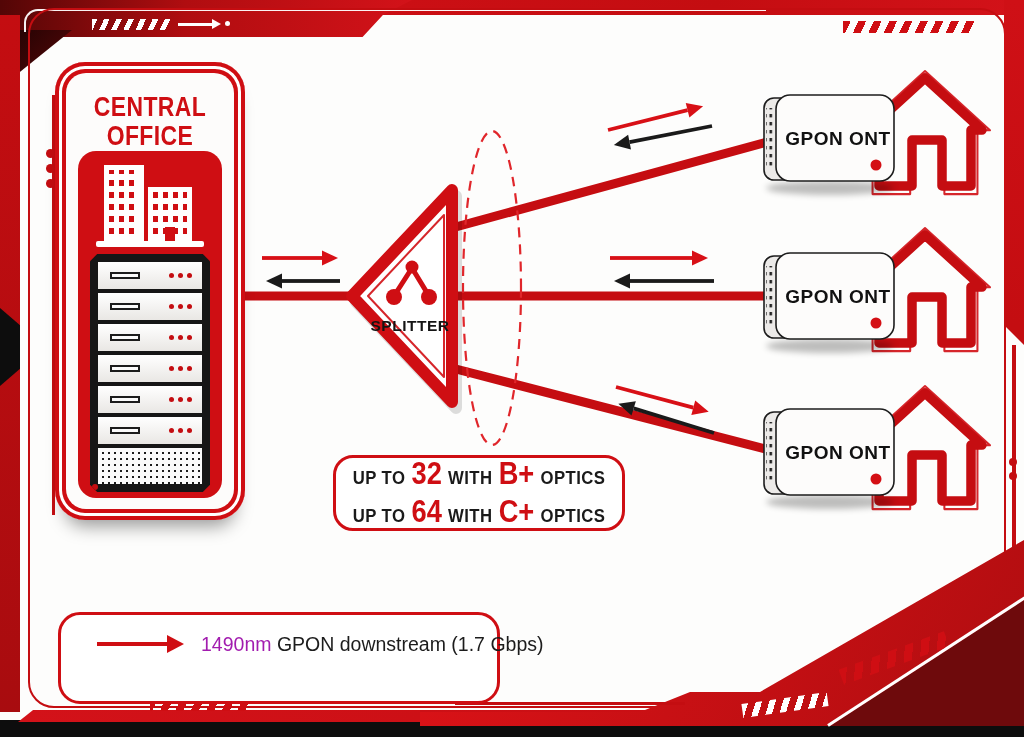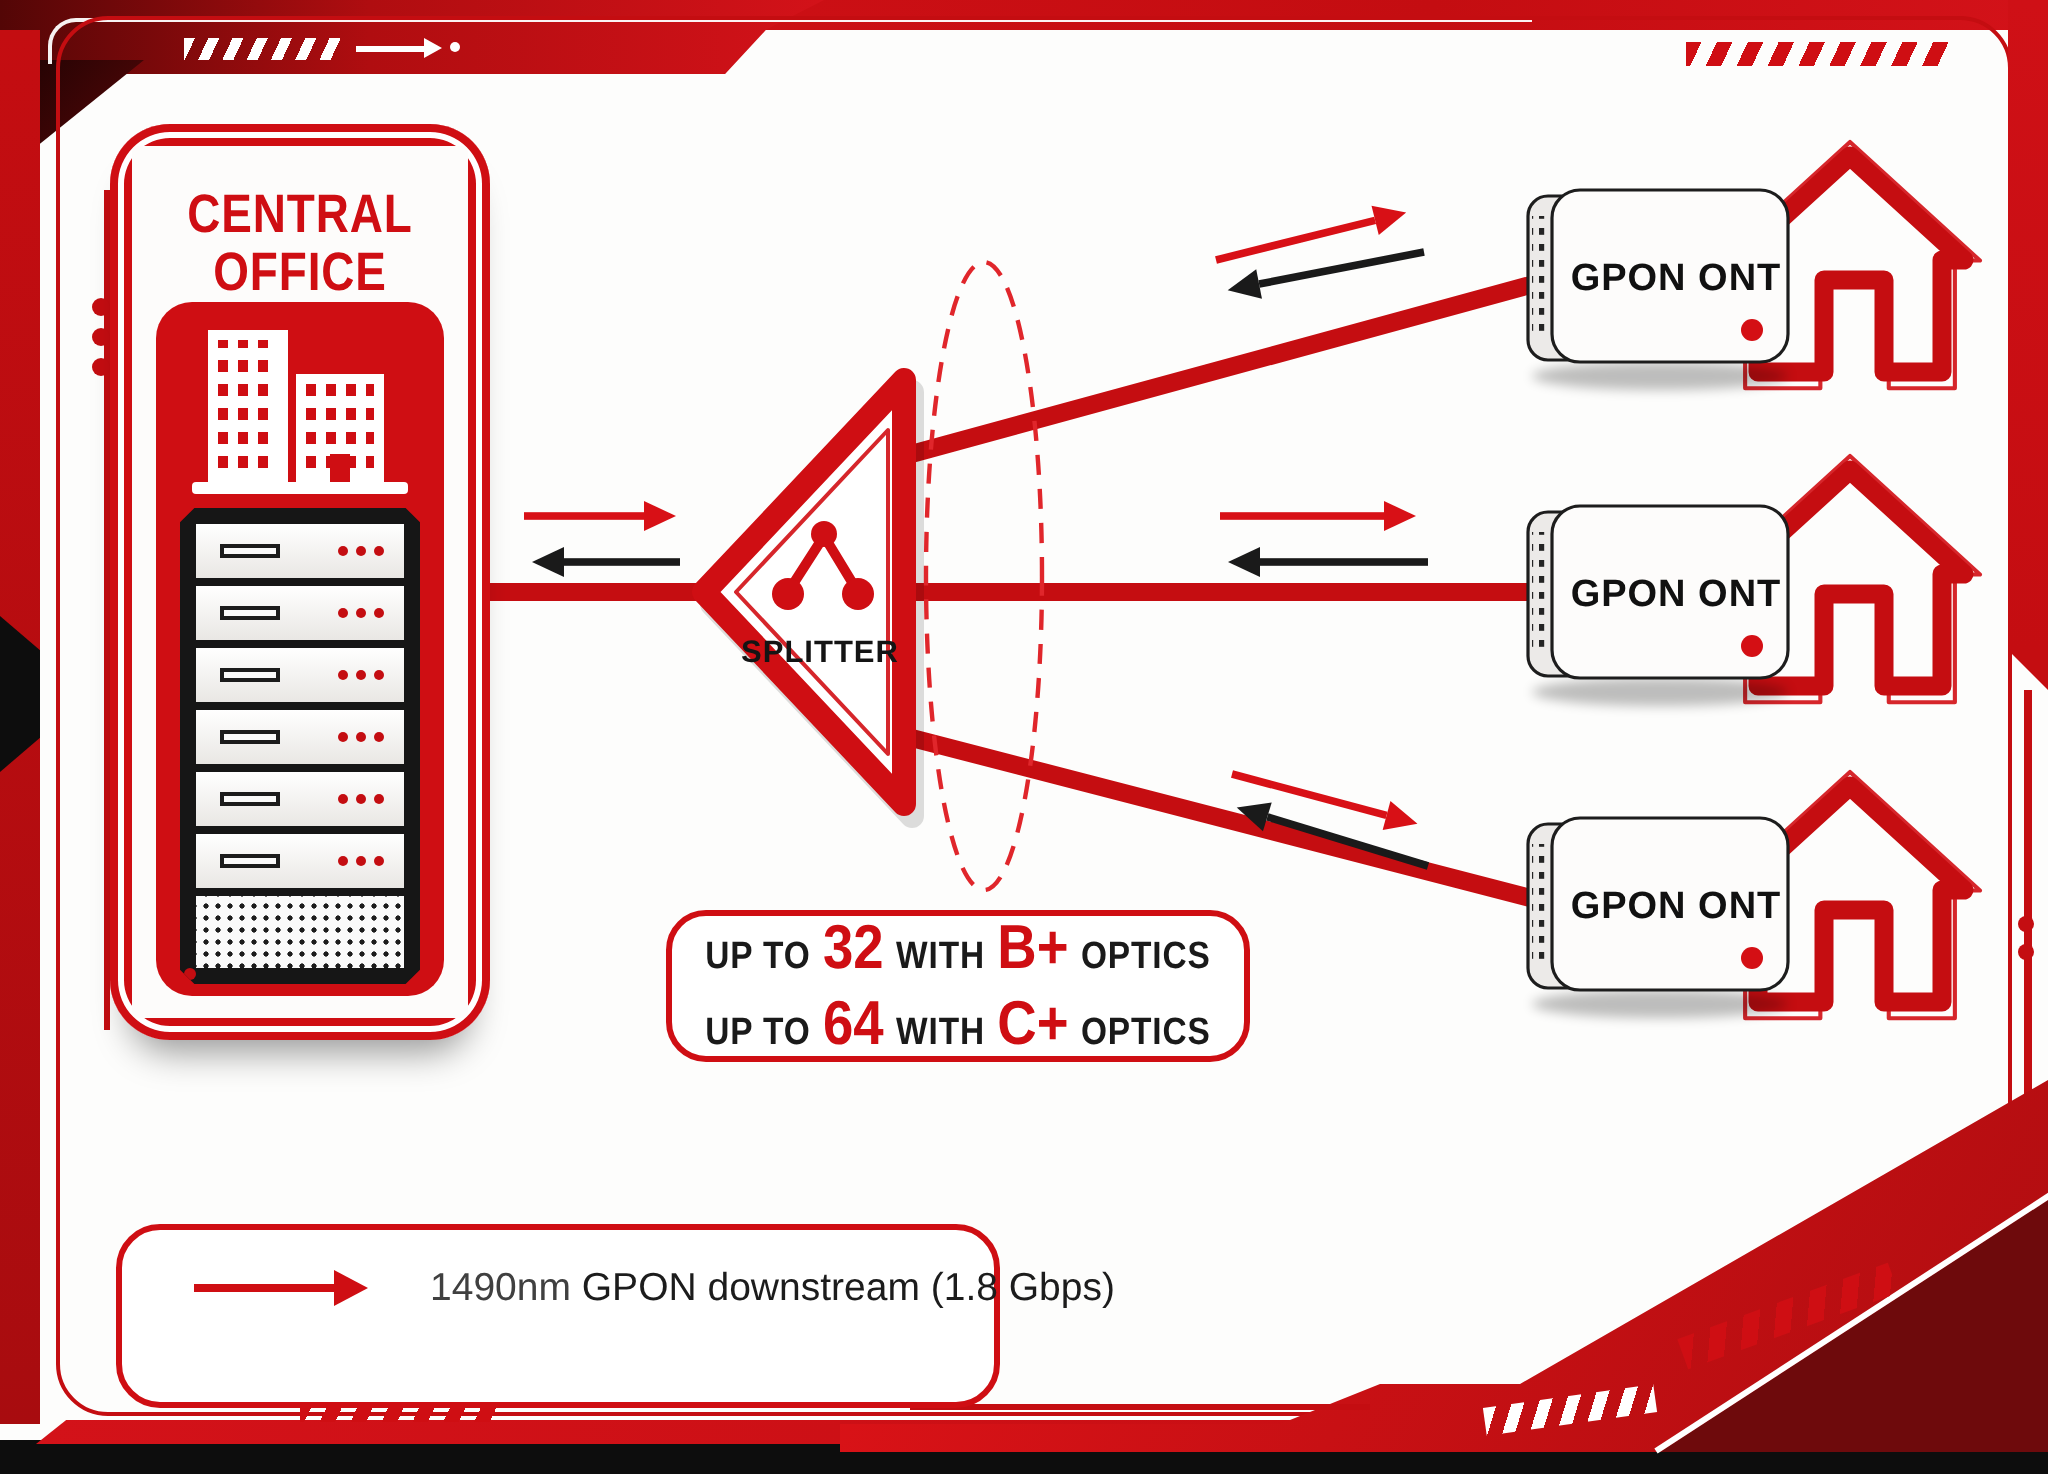--- a/index.html
+++ b/index.html
@@ -61,21 +61,21 @@
     transform: rotate(-8deg); }
   .br-hatch-red { left:838px; top:650px; width:112px; height:16px;
     background: repeating-linear-gradient(115deg,#cf0e13 0 8px, transparent 8px 16px);
     transform: rotate(-20deg); }
   .br-line { left:455px; top:702px; width:230px; height:2.5px; background:#c40d11; }
 
   
   .co-card { left:55px; top:62px; width:190px; height:458px; background:#cf0e13;
     border-radius:30px; box-shadow: inset 0 0 0 4px #cf0e13, inset 0 0 0 7px #fff,
     0 16px 18px -10px rgba(0,0,0,.4); }
-  .co-inner { position:absolute; inset:11px; background:#fdfcfb; border-radius:3px; }
+  .co-inner { position:absolute; inset:11px; background:#fdfcfb; border-radius:20px; }
   .co-title { position:absolute; left:0; top:20px; width:100%; text-align:center;
     color:#cf0e13; font-weight:bold; font-size:27px; line-height:1.07; letter-spacing:.5px;
     transform: scaleX(.85); }
   .co-redbox { position:absolute; left:12px; top:78px; width:144px; height:347px;
     background:#cf0e13; border-radius:18px; }
   .bld { position:absolute; background:#fff; }
   .bld-win { position:absolute; inset:5px 5px 7px 5px;
     background-image:
       repeating-linear-gradient(0deg, transparent 0 6px, #fff 6px 12px),
       repeating-linear-gradient(90deg, #cf0e13 0 5px, transparent 5px 10px); }
@@ -119,21 +119,21 @@
   .banner-text { position:absolute; left:330px; top:8px; width:180px; text-align:center;
     color:#cf0e13; font-weight:bold; font-size:34px; letter-spacing:.5px; transform:scaleX(.9);
     white-space:nowrap; }
 
   .legend { left:58px; top:612px; width:442px; height:92px; background:#fff;
     border:3px solid #cf0e13; border-radius:22px; }
   .lg-row { position:absolute; left:0; width:100%; height:24px; }
   .lg-bar { position:absolute; top:9px; width:72px; height:3.5px; }
   .lg-head { position:absolute; top:2px; width:17px; height:18px; }
   .lg-text { position:absolute; left:140px; top:0; font-size:19.5px; color:#1c1c1c; white-space:nowrap; }
-  .wl-red { color:#404040;margin-left:14px; }
+  .wl-red { color:#a21caf; }
 
   svg text { font-family:"Liberation Sans","DejaVu Sans",sans-serif; }
 </style>
 </head>
 <body>
 
 <div class="stage">
 
   <div class="abs top-band"></div>
   <div class="abs top-band-left"></div>
@@ -357,18 +357,18 @@
     </div>
   </div>
 
 
   <div class="abs legend">
     <div class="lg-row" style="top:18px;">
       <span class="lg-bar" style="left:36px; background:#cf0e13;"></span>
       <span class="lg-head" style="left:106px; background:#cf0e13; clip-path:polygon(0 0,100% 50%,0 100%);"></span>
       <span class="lg-text">
         <span class="wl-red">1490nm</span>
-        <span>GPON downstream (1.8 Gbps)</span>
+        <span>GPON downstream (1.7 Gbps)</span>
       </span>
     </div>
   </div>
 
 </div>
 
 </body></html>

